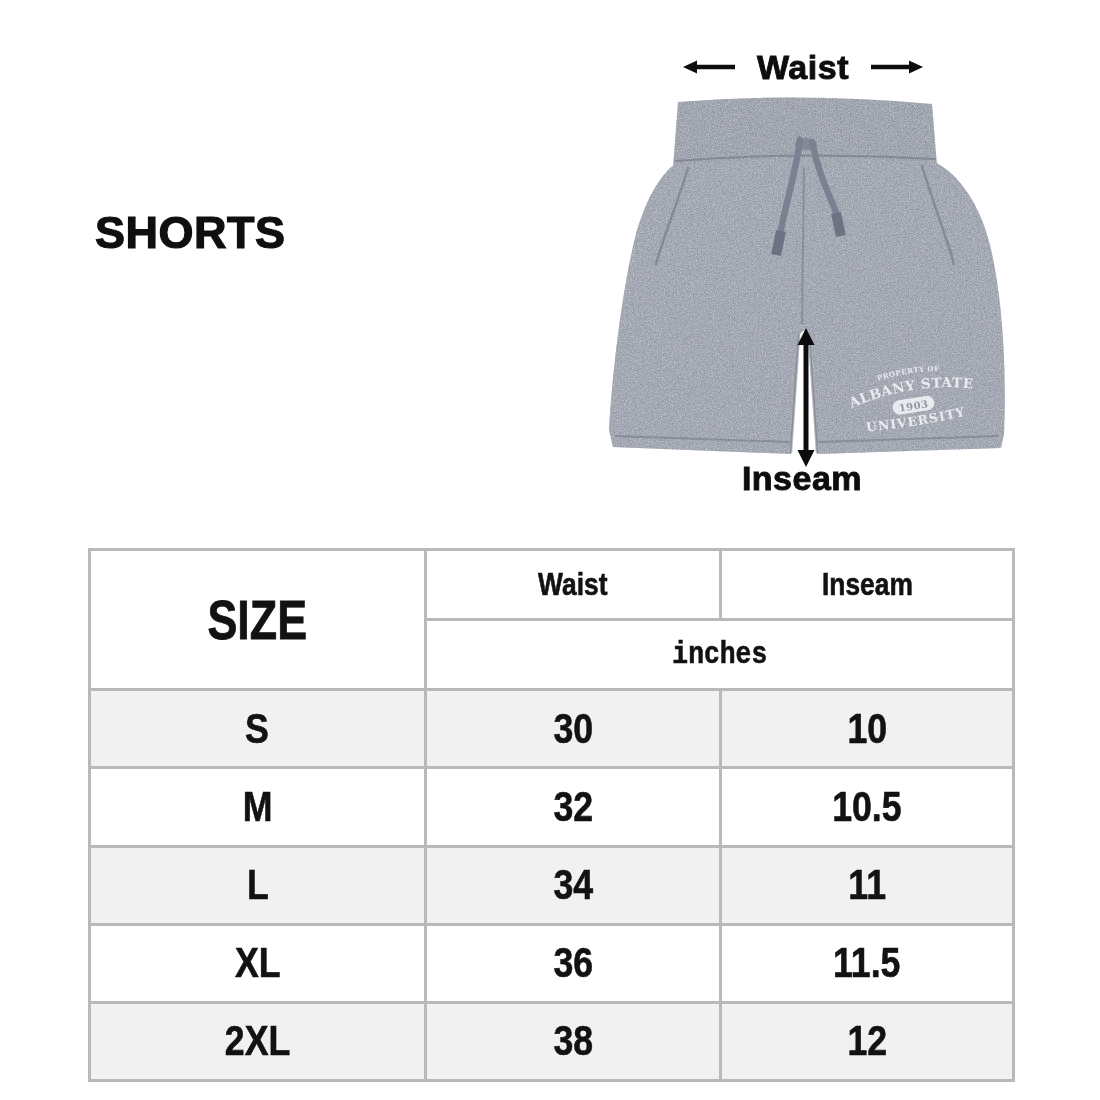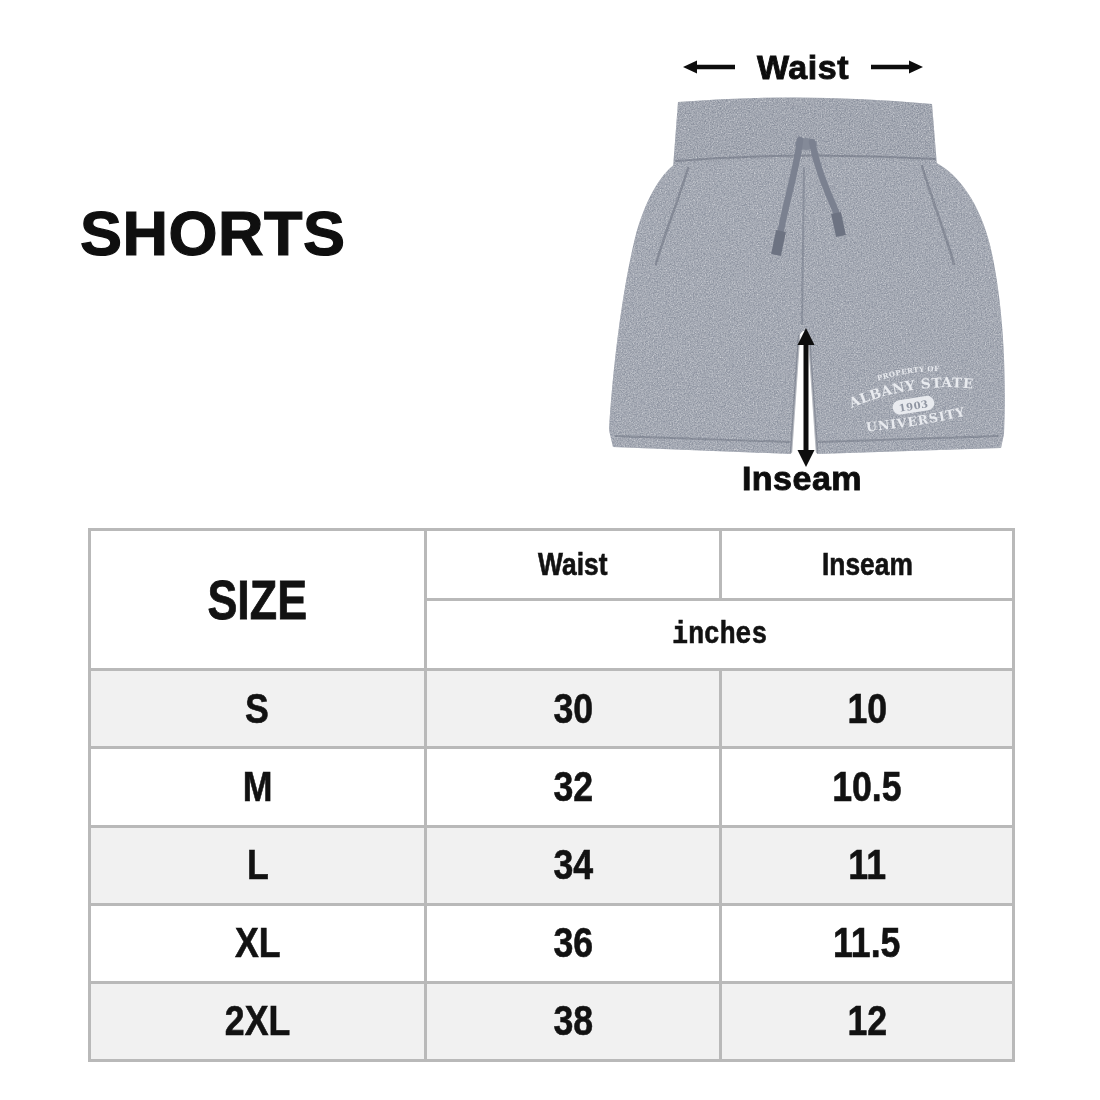--- a/index.html
+++ b/index.html
@@ -2,41 +2,41 @@
 <html><head>
 <meta charset="utf-8">
 <style>
   html,body{margin:0;padding:0;background:#ffffff;}
   .canvas{
     position:relative;width:1100px;height:1100px;background:#ffffff;overflow:hidden;
     font-family:"Liberation Sans","DejaVu Sans",sans-serif;color:#121212;
   }
   
   .title{
-    position:absolute;left:80px;top:196px;
-    font-size:63px;line-height:74px;font-weight:700;letter-spacing:.5px;
+    position:absolute;left:95px;top:196px;
+    font-size:45px;line-height:74px;font-weight:700;letter-spacing:.5px;
     color:#0f0f0f;-webkit-text-stroke:1.2px #0f0f0f;
   }
   
   .waist-label{
     position:absolute;left:658px;top:46px;width:290px;height:42px;
     display:flex;align-items:center;justify-content:center;gap:22px;
   }
   .measure-text{
     font-size:34px;font-weight:700;color:#0d0d0d;-webkit-text-stroke:.9px #0d0d0d;
     letter-spacing:.5px;
   }
   .inseam-label{
     position:absolute;left:697px;top:458px;width:210px;height:40px;
     display:flex;align-items:center;justify-content:center;
   }
   
   .shorts-svg{position:absolute;left:560px;top:40px;width:540px;height:480px;}
   
-  .size-table-wrap{position:absolute;left:88px;top:528px;}
+  .size-table-wrap{position:absolute;left:88px;top:548px;}
   table.size-table{
     border-collapse:collapse;table-layout:fixed;width:924px;height:534px;
     background:#ffffff;
   }
   table.size-table th,table.size-table td{
     border:3px solid #b9b9b9;text-align:center;vertical-align:middle;padding:0;
     color:#121212;font-weight:700;
   }
   .cell-size-hdr{font-size:56px;}
   .cell-colhdr{font-size:31px;}

